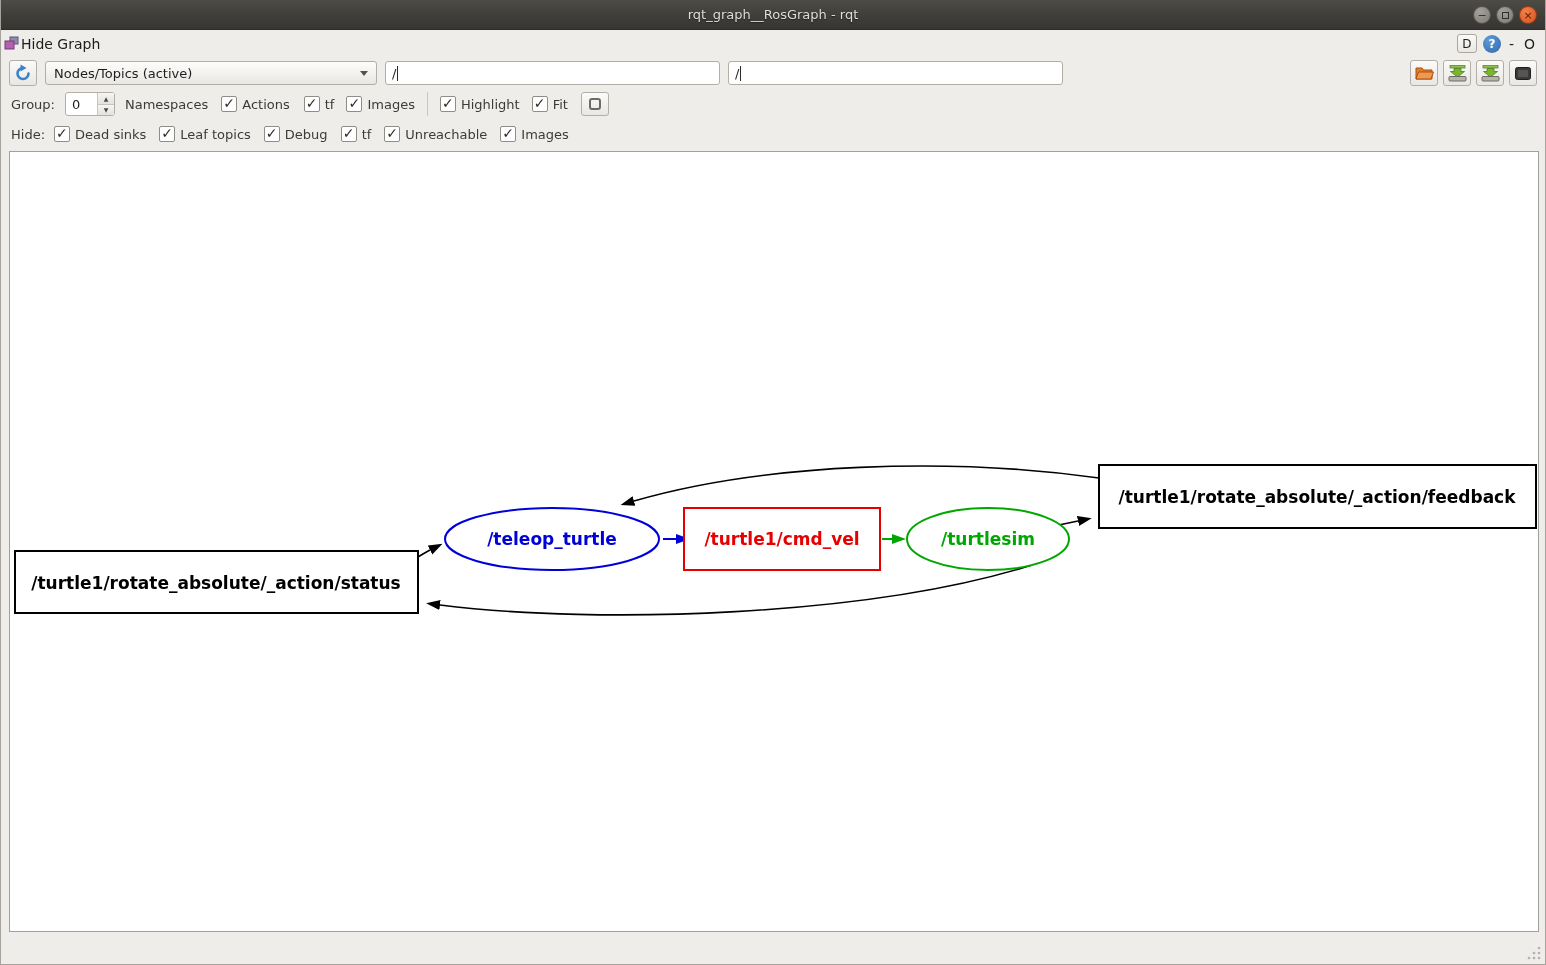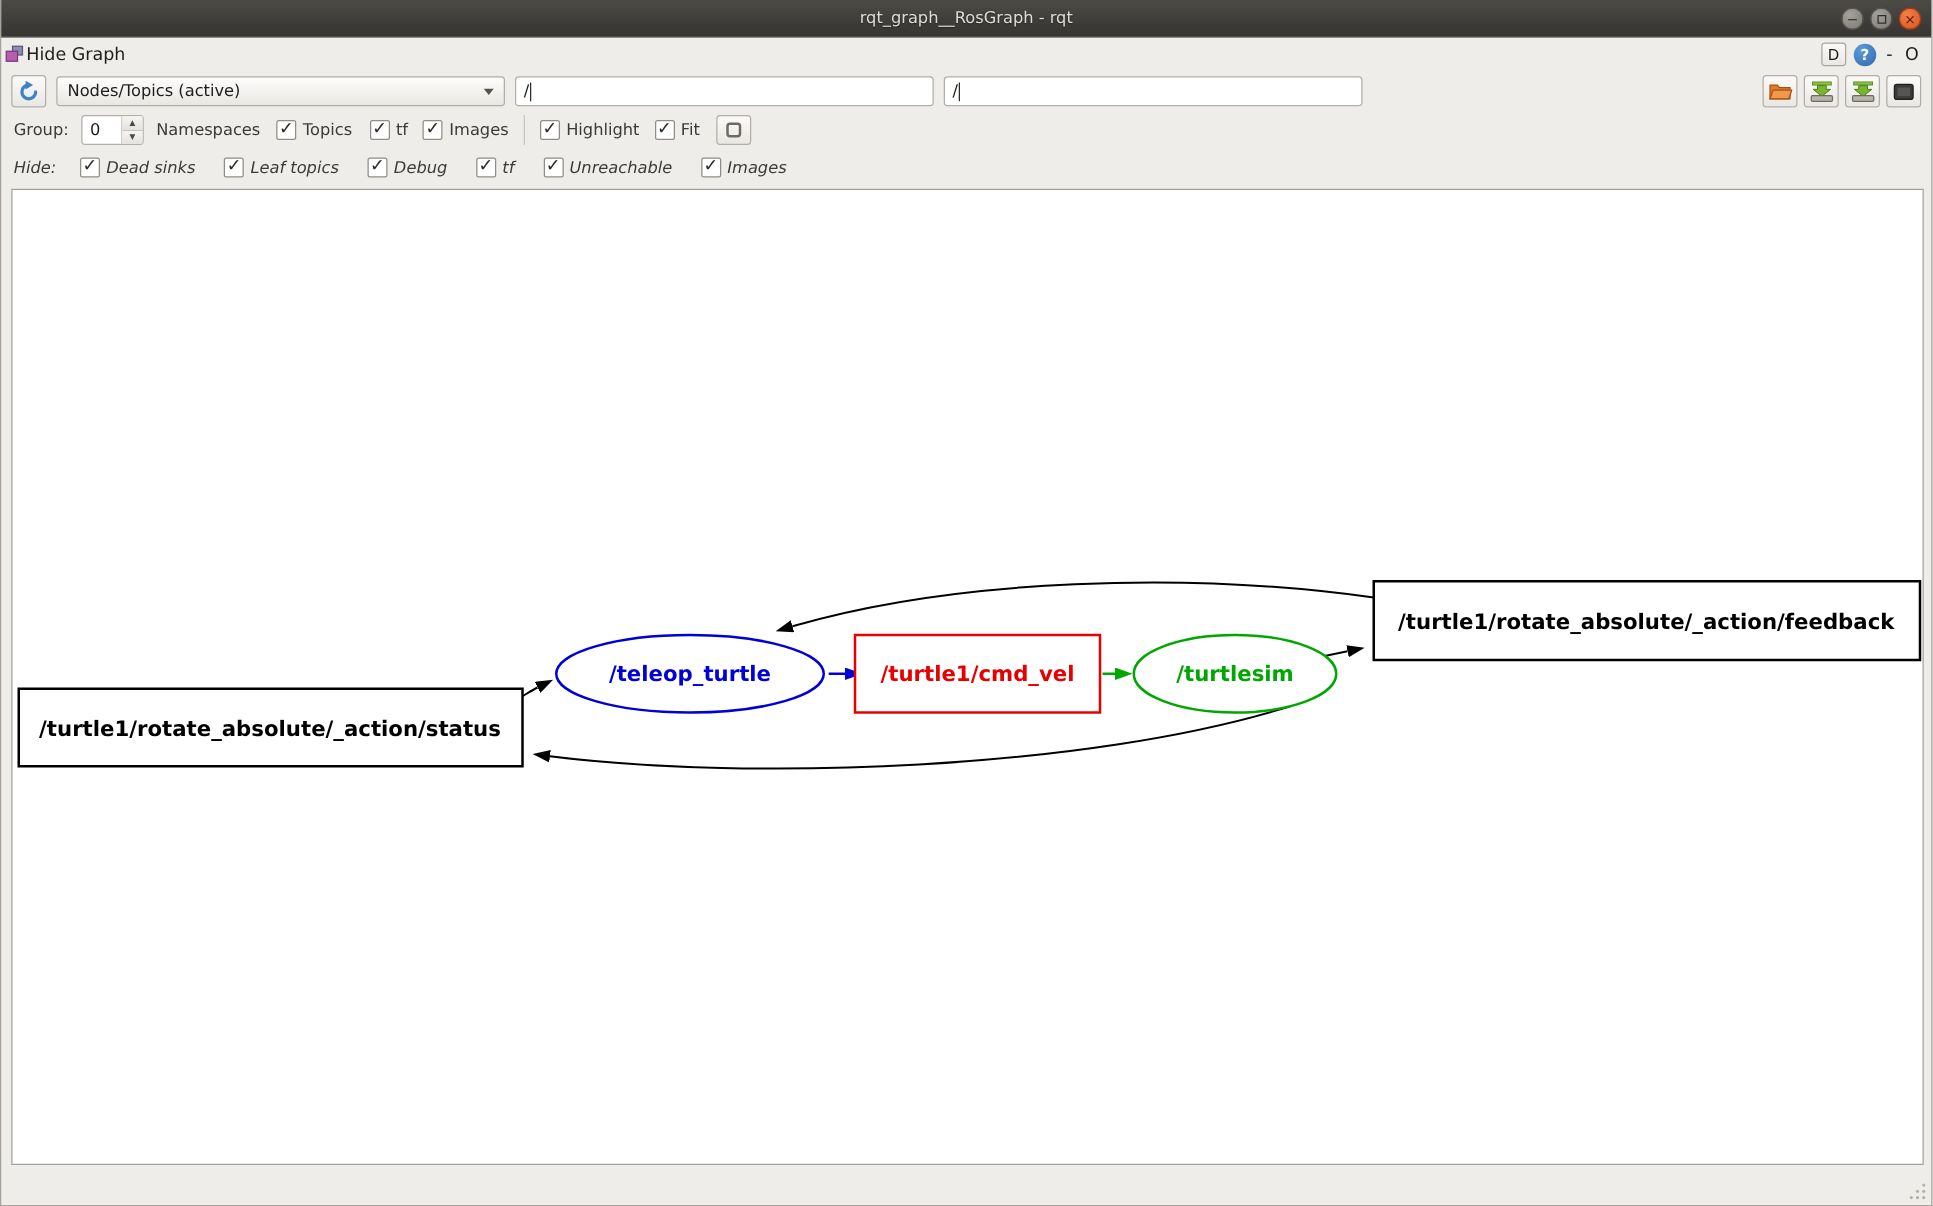--- a/index.html
+++ b/index.html
@@ -49,41 +49,41 @@
   .txtbtn { font-size:14px; color:#1d1d1b; padding:0 2px; }
   
   .toolbar { height:32px; display:flex; align-items:center; gap:8px; padding:0 8px; }
   .tbtn {
     height:26px; min-width:28px; padding:0 3px;
     border:1px solid #b3afa8; border-radius:3px;
     background:linear-gradient(#fcfbfa,#e9e7e3);
     display:flex; align-items:center; justify-content:center;
   }
   .combobox {
-    width:359px; height:24px;
+    width:332px; height:24px;
     border:1px solid #b3afa8; border-radius:3px;
     background:linear-gradient(#fdfdfc,#e9e7e3);
     display:flex; align-items:center; padding:0 8px; gap:20px;
   }
   .combobox .clabel { flex:1; color:#1d1d1b; }
   .combo-arrow {
     width:0; height:0; border-left:4px solid transparent; border-right:4px solid transparent;
     border-top:5px solid #55534e;
   }
   .lineedit {
     width:335px; height:24px;
     border:1px solid #b3afa8; border-radius:3px; background:#fff;
     display:flex; align-items:center; padding:0 6px; color:#1d1d1b;
   }
   .lineedit .caret { width:1px; height:15px; background:#2b2b28; margin-left:1px; }
   .toolbar .spacer { flex:1; }
   .iconbtns { display:flex; gap:5px; }
   
   .filterrow { height:30px; display:flex; align-items:center; gap:10px; padding:0 10px; }
-  .filterrow2 { height:30px; display:flex; align-items:center; gap:23px; padding:0 10px;font-style:italic; }
+  .filterrow2 { height:30px; display:flex; align-items:center; gap:13px; padding:0 10px; }
   .spinbox { width:50px; height:24px; border:1px solid #b3afa8; border-radius:3px; background:#fff; display:flex; }
   .spinbox .sval { flex:1; display:flex; align-items:center; padding-left:6px; color:#1d1d1b; }
   .spinbox .sbtns { width:17px; display:flex; flex-direction:column; border-left:1px solid #c7c4be; }
   .spinbox .sbtn { flex:1; display:flex; align-items:center; justify-content:center; background:linear-gradient(#f6f5f3,#e4e2de); font-size:6px; color:#4a4843; }
   .spinbox .sbtn:first-child { border-bottom:1px solid #c7c4be; }
   .cb { display:flex; align-items:center; gap:5px; }
   .cbbox {
     width:16px; height:16px; background:#fff;
     border:1px solid #908d86; border-radius:2px; position:relative;
   }
@@ -191,21 +191,21 @@
   <div class="spinbox">
     <span class="sval">0</span>
     <span class="sbtns">
       <span class="sbtn">▲</span>
       <span class="sbtn">▼</span>
     </span>
   </div>
   <span>Namespaces</span>
   <label class="cb" style="margin-left:3px;">
     <span class="cbbox checked"></span>
-    <span>Topics</span>
+    <span>Actions</span>
   </label>
   <label class="cb" style="margin-left:4px;">
     <span class="cbbox checked"></span>
     <span>tf</span>
   </label>
   <label class="cb" style="margin-left:2px;">
     <span class="cbbox checked"></span>
     <span>Images</span>
   </label>
   <span class="vsep"></span>

